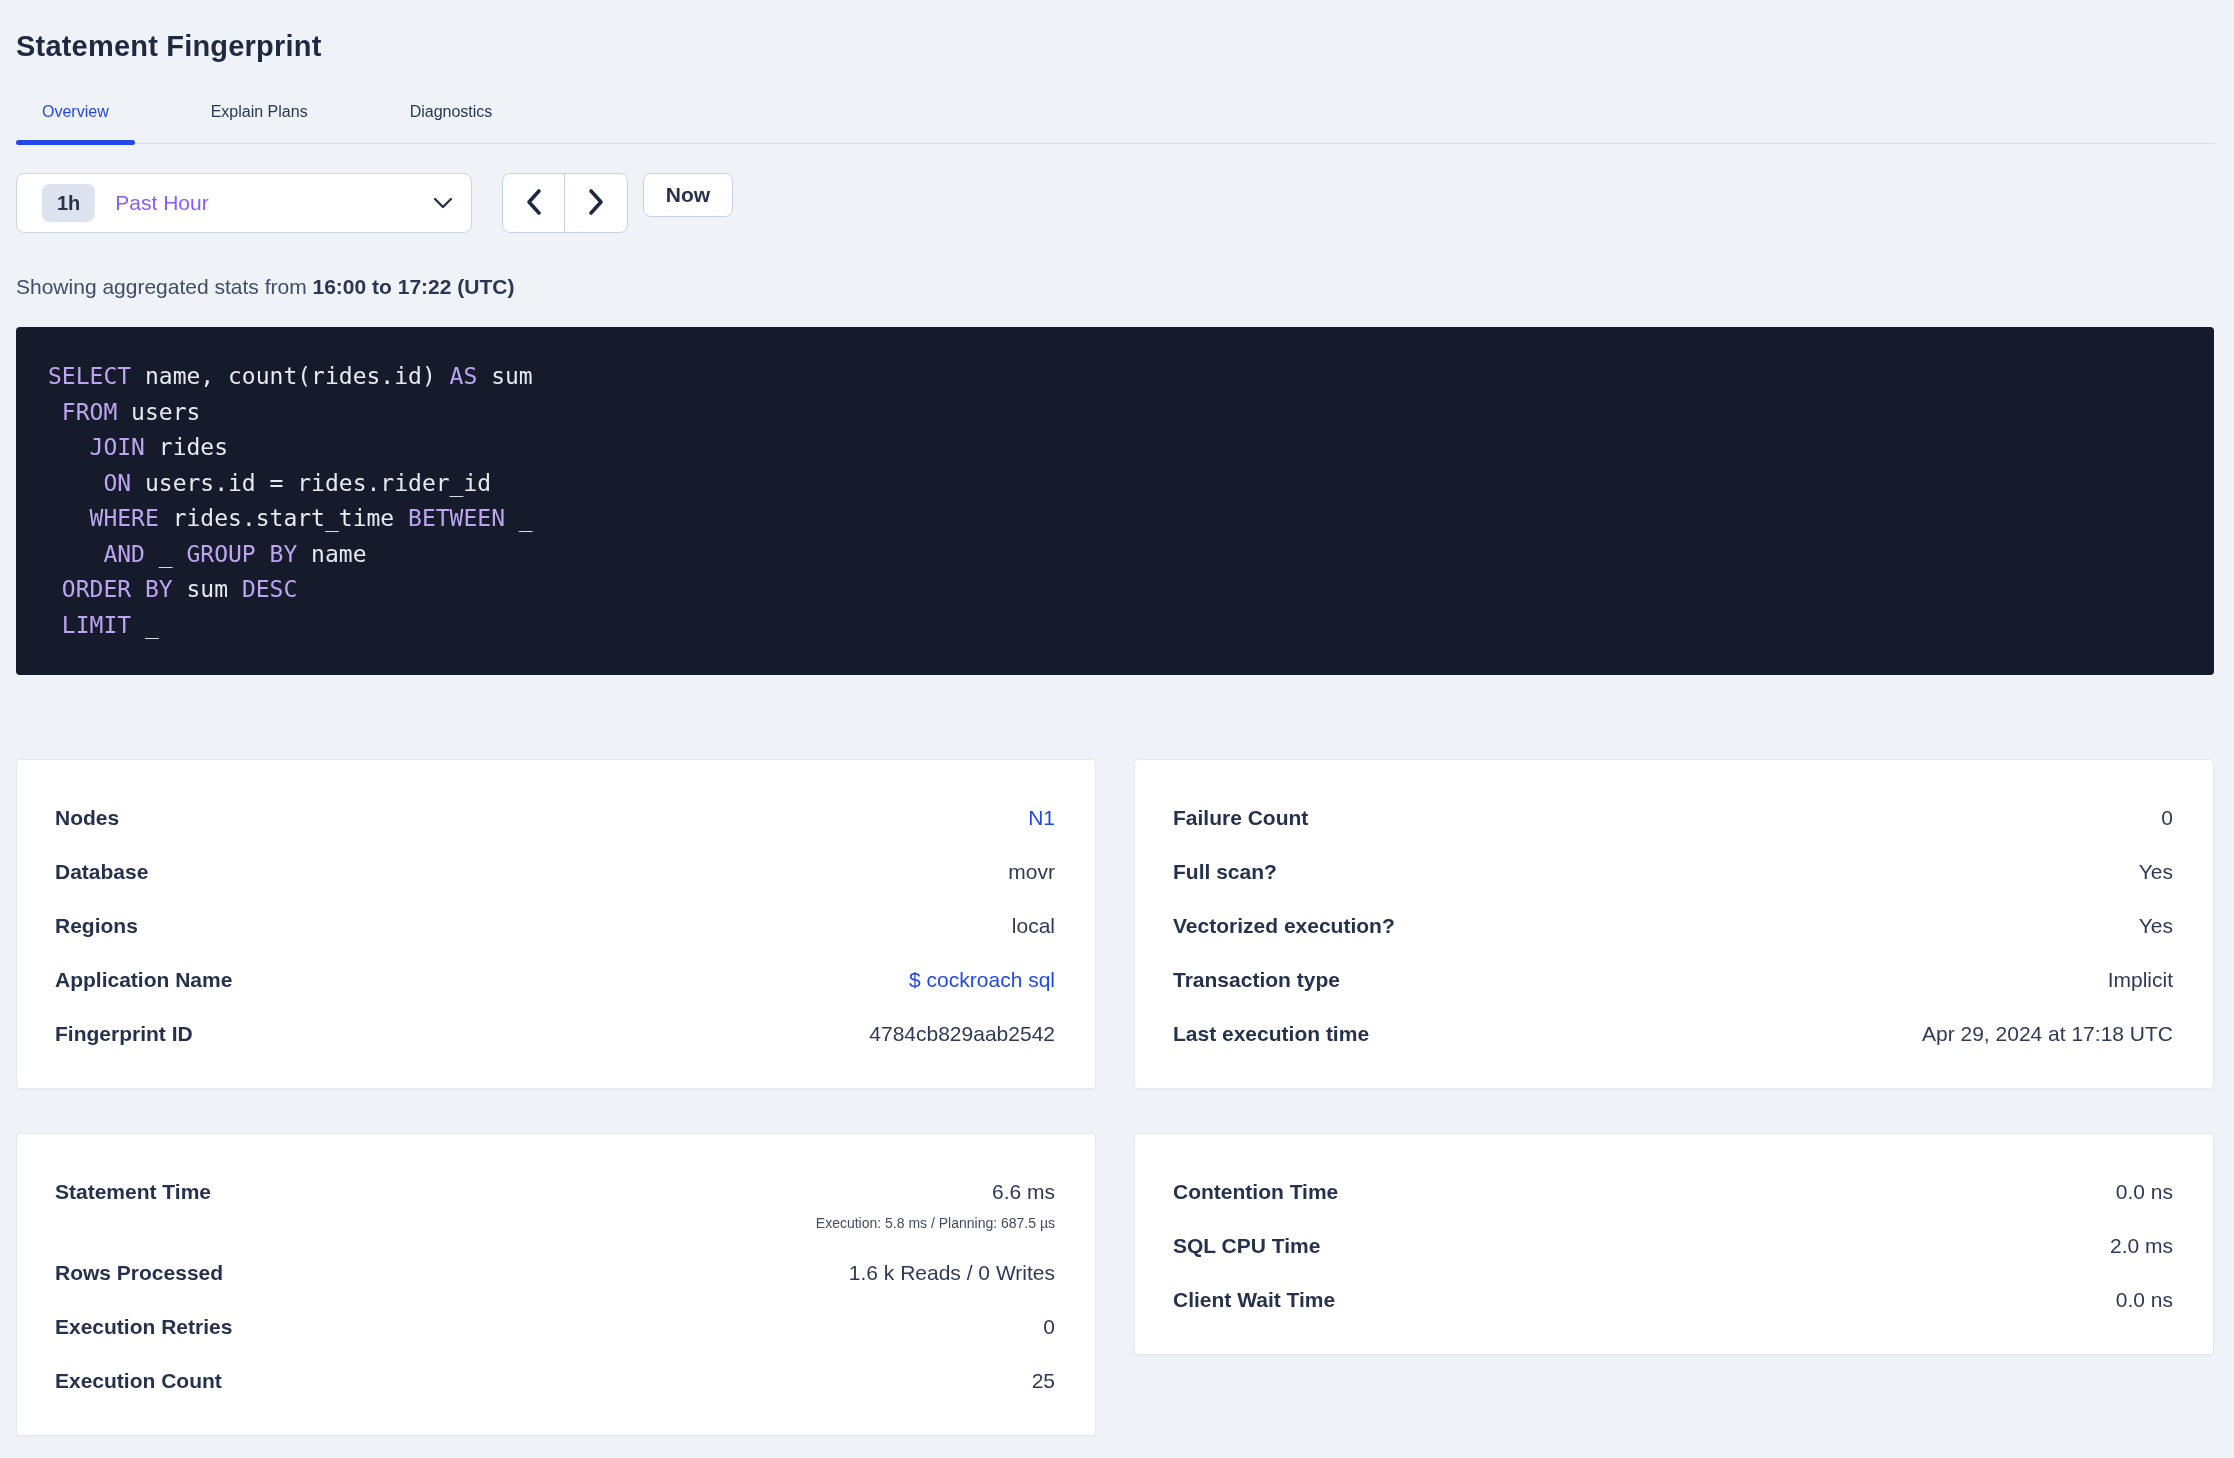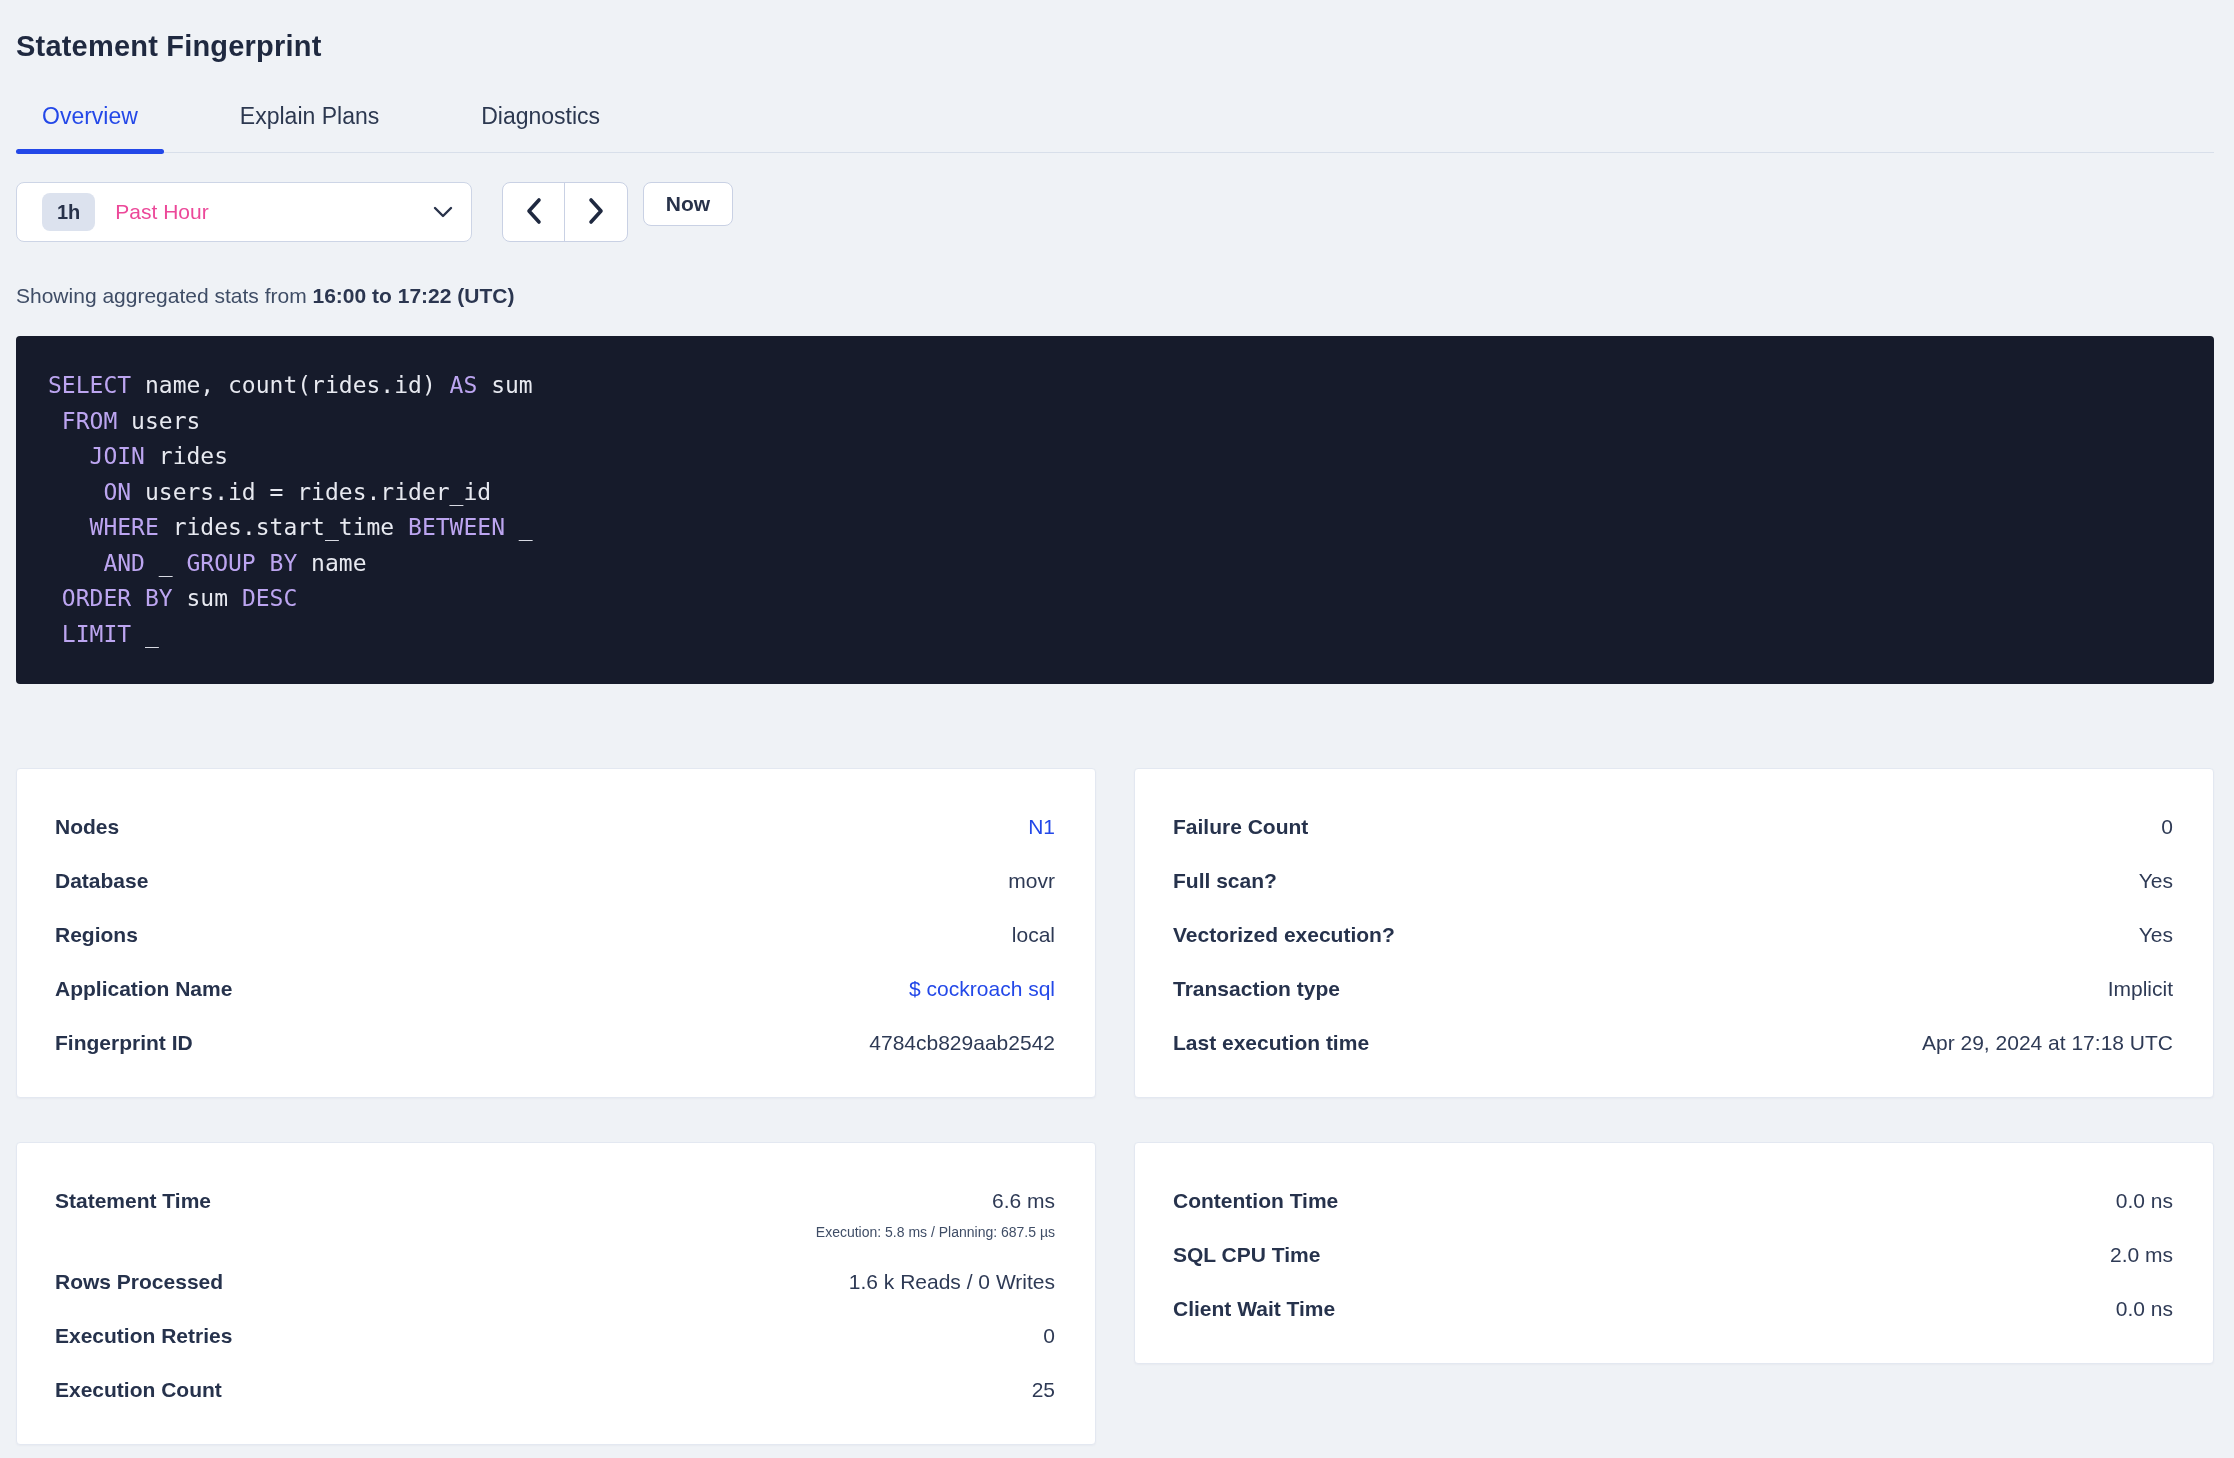--- a/index.html
+++ b/index.html
@@ -25,39 +25,39 @@
   .page{padding:0 20px 0 16px;}
 
   .title{
     margin:30px 0 0 0;
     font-size:29px;font-weight:700;color:var(--navy);letter-spacing:.2px;
   }
 
   
   .tabs{margin-top:40px;display:flex;gap:50px;border-bottom:1px solid #d8dfea;}
   .tab{
-    padding:0 26px 22px 26px;font-size:23px;color:#2c3850;position:relative;cursor:pointer;
+    padding:0 26px 22px 26px;font-size:16px;color:#2c3850;position:relative;cursor:pointer;
   }
   .tab.active{color:var(--blue);}
   .tab.active::after{
     content:"";position:absolute;left:0;right:0;bottom:-2px;height:5px;
     background:var(--blue);border-radius:3px;
   }
 
   
   .controls{margin-top:29px;display:flex;align-items:stretch;}
   .select{
     width:456px;height:60px;background:#fff;border:1px solid #cdd5e6;border-radius:8px;
     display:flex;align-items:center;padding:0 18px 0 25px;cursor:pointer;
   }
   .badge{
     display:inline-flex;align-items:center;height:38px;padding:0 15px;
     background:#dce2ee;border-radius:8px;font-size:20px;font-weight:700;color:#28324a;
   }
-  .select-label{margin-left:20px;font-size:21px;color:#ec4899;}
+  .select-label{margin-left:20px;font-size:21px;color:#8b5cf6;}
   .select .caret{margin-left:auto;display:flex;align-items:center;}
   .nav-group{
     margin-left:30px;display:flex;height:60px;background:#fff;
     border:1px solid var(--ctlborder);border-radius:8px;overflow:hidden;
   }
   .nav-btn{
     width:62px;display:flex;align-items:center;justify-content:center;
     background:transparent;border:none;cursor:pointer;padding:0;
   }
   .nav-btn.first{border-right:1px solid var(--ctlborder);}

